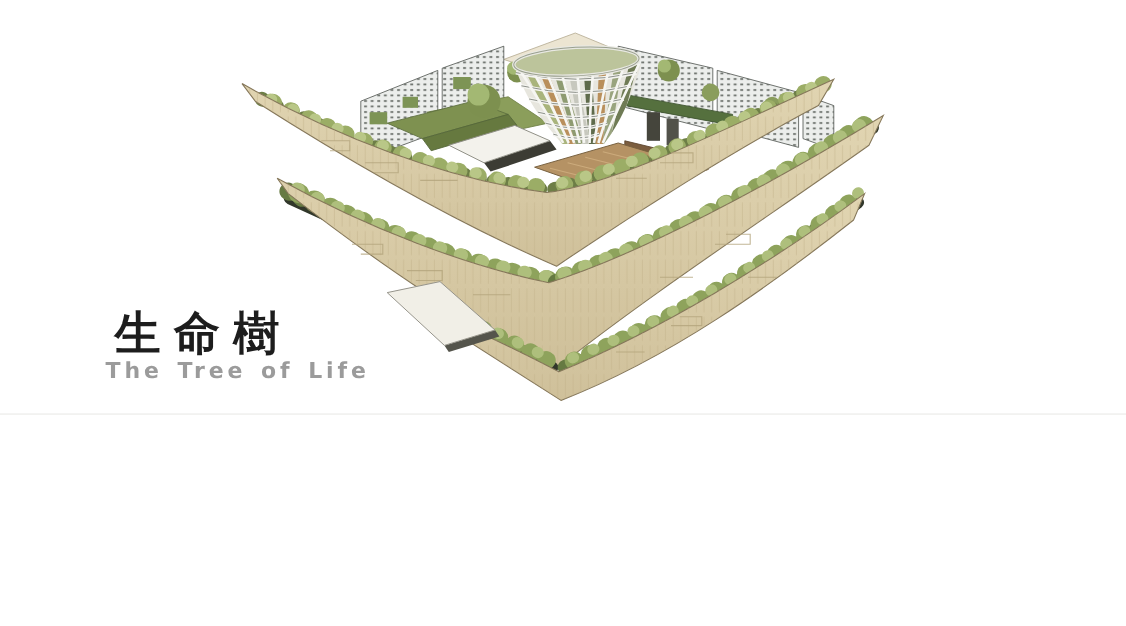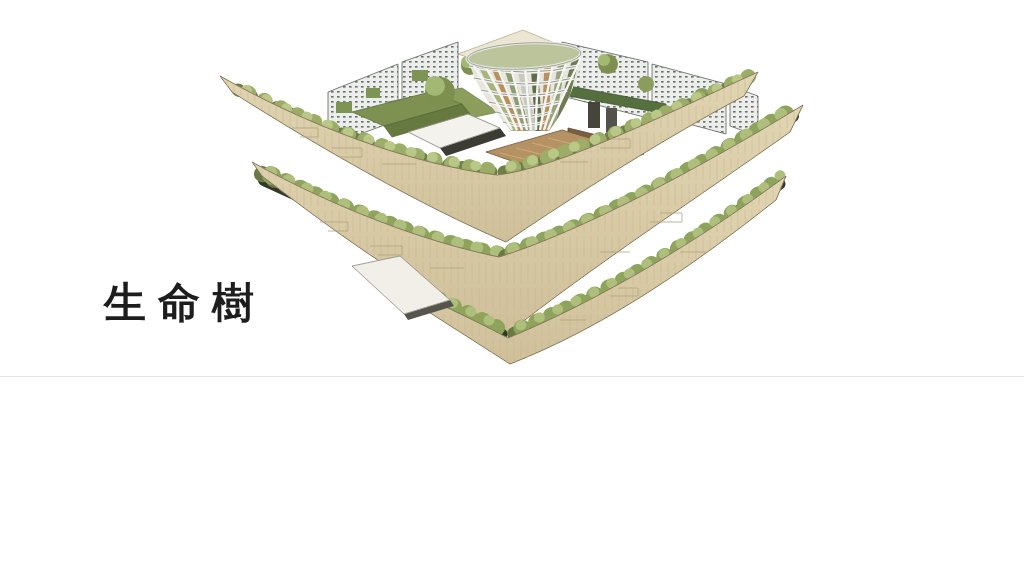--- a/index.html
+++ b/index.html
@@ -172,20 +172,21 @@
       <use href="#band1" fill="url(#grain)" opacity="0.45"></use>
       <path d="M560,320 h26 M610,296 h28 v-8 h-20 M680,252 h26" stroke="#b3a47c" stroke-width="1" fill="none" opacity="0.8"></path>
     </g>
     <g>
       <polygon points="404,314 450,300 454,306 408,320" fill="#55554c"></polygon>
       <polygon points="352,266 400,256 450,300 404,314" fill="#f1efe7" stroke="#95938a" stroke-width="0.9"></polygon>
     </g>
   </svg>
 
   <div class="title-zh">生命樹</div>
+  <div class="title-en">The Tree of Life</div>
 </div>
 
 <div class="divider"></div>
 
 <div class="features">
 
   
   
 
   

